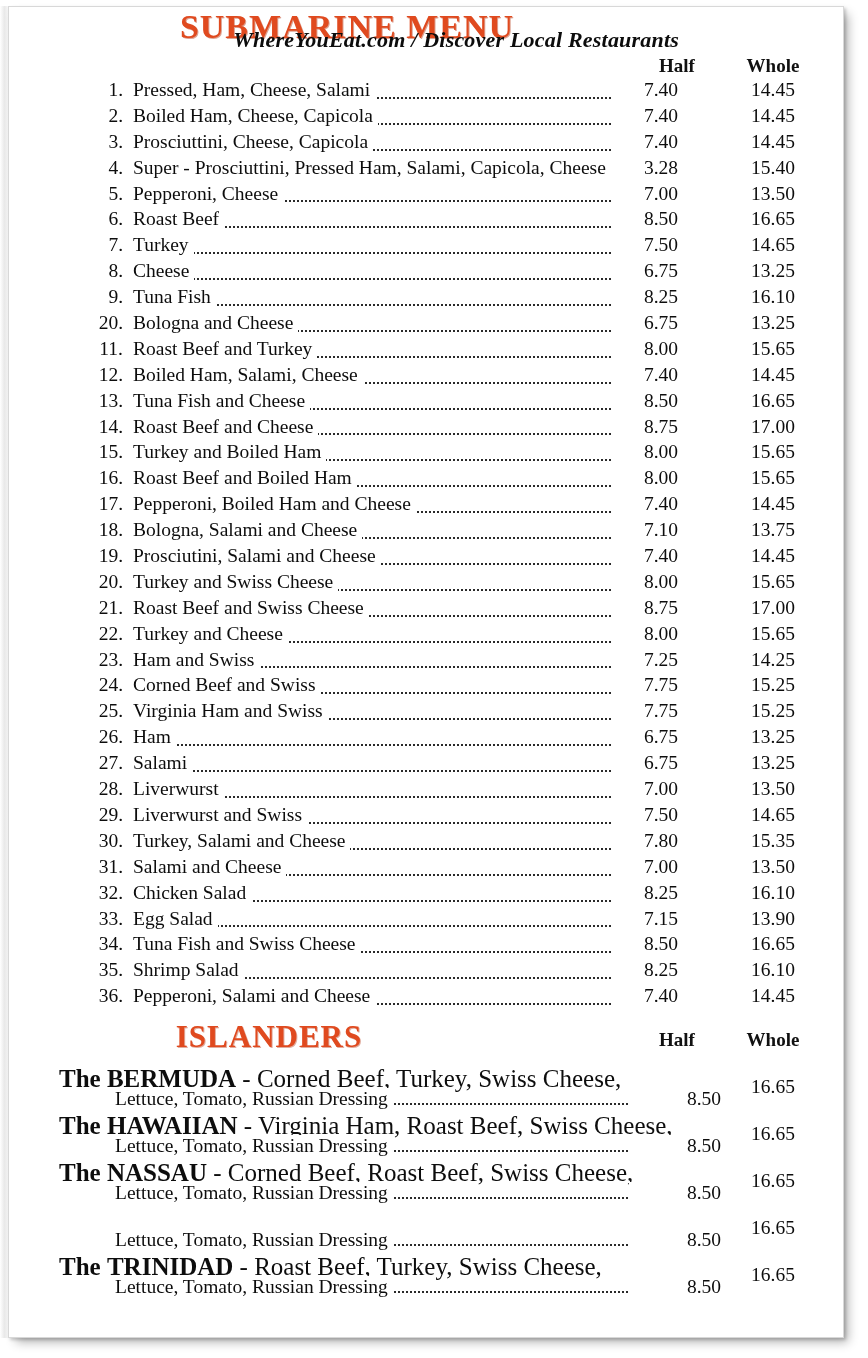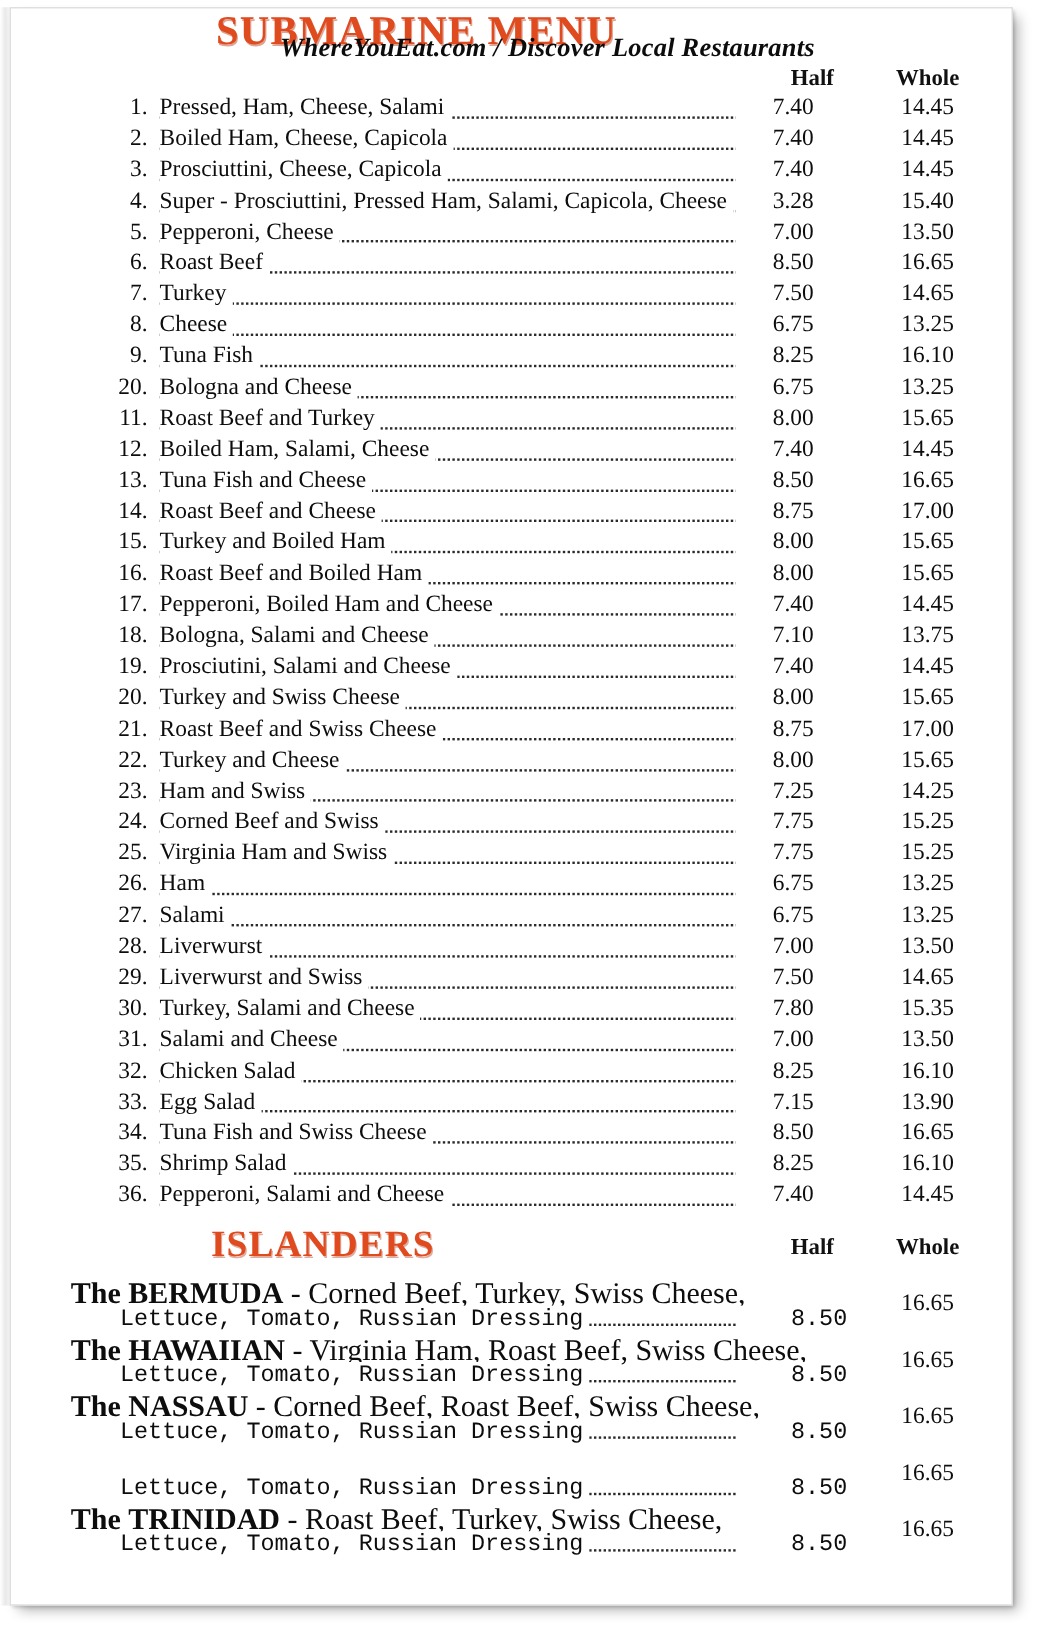--- a/index.html
+++ b/index.html
@@ -174,24 +174,23 @@
     position: absolute;
     left: 50px;
     top: 0;
     font-size: 25px;
     white-space: nowrap;
     color: #0d0d0d;
   }
   .isl .l1 b { font-weight: bold; }
   .isl .l2wrap {
     position: absolute;
-    left: 1px; top: 23px;
+    left: 16px; top: 23px;
     width: 820px;
     height: 24px;
-    font-family: Liberation Mono, monospace;
   }
   .isl .l2 {
     position: absolute;
     left: 90px;
     font-size: 19.5px;
     color: #0d0d0d;
     background: #ffffff;
     padding-right: 5px;
     z-index: 2;
     white-space: nowrap;

